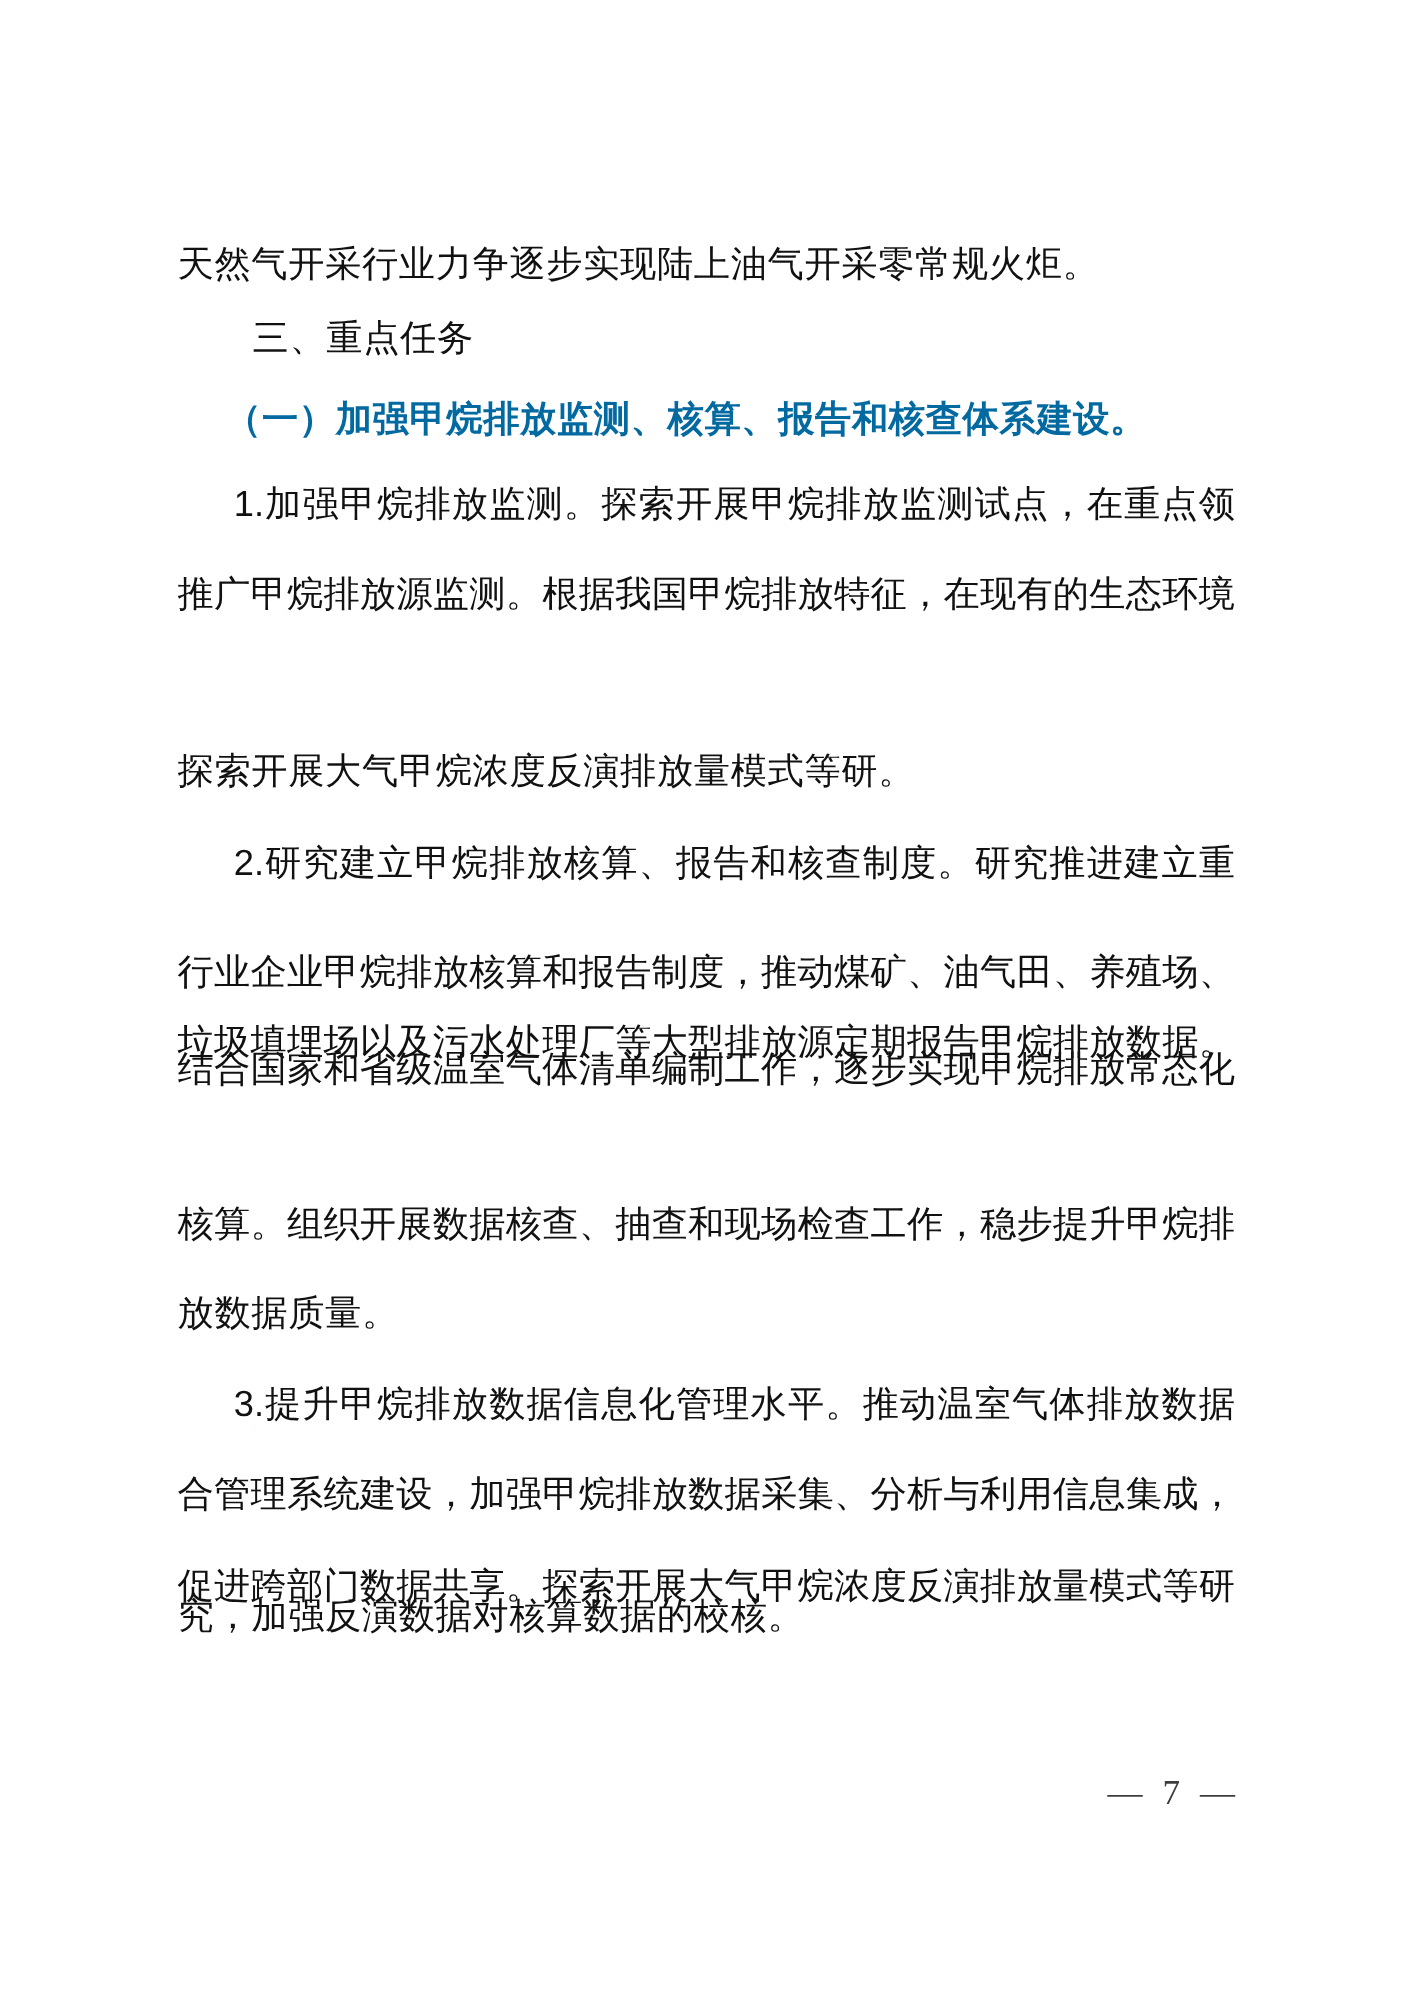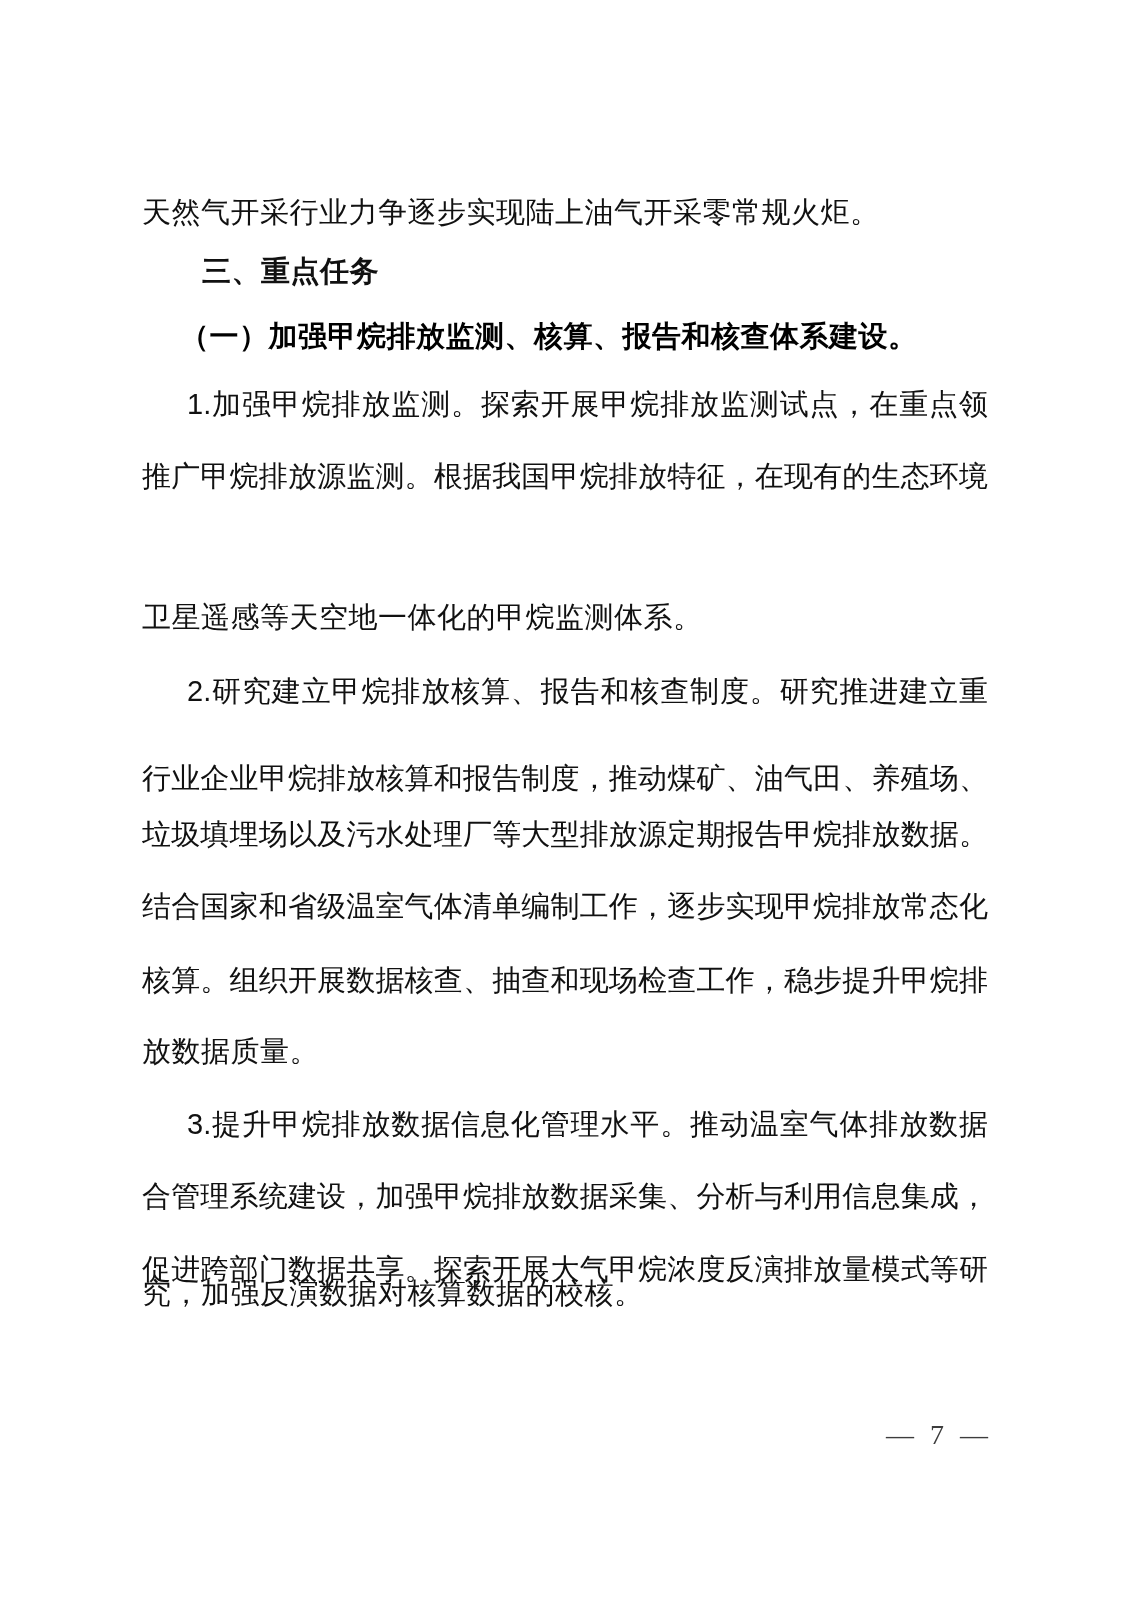--- a/index.html
+++ b/index.html
@@ -37,30 +37,29 @@
   }
   
   .indn {
     padding-left: 45px;
     width: 801px;
   }
   
   .ind2 {
     padding-left: 60px;
     width: 786px;
-    font-weight: bold;
   }
   
   .indp {
     padding-left: 38px;
     width: 808px;
   }
   .bold {
     font-weight: bold;
-    color: #000000;
+    color: #0369a1;
   }
   .footer {
     position: absolute;
     top: 1419px;
     right: 143px;
     font-family: "Liberation Serif", "DejaVu Serif", serif;
     font-size: 28px;
     line-height: 32px;
     color: #3d3d3d;
     word-spacing: 9px;
@@ -73,26 +72,26 @@
 <div class="page">
 
   <div class="ln" style="top:195px">天然气开采行业力争逐步实现陆上油气开采零常规火炬。</div>
 
   <div class="ln ind2" style="top:254px">三、重点任务</div>
 
   <div class="ln indp bold" style="top:319px">（一）加强甲烷排放监测、核算、报告和核查体系建设。</div>
 
   <div class="ln indn jf" style="top:387px">1.加强甲烷排放监测。探索开展甲烷排放监测试点，在重点领域</div>
   <div class="ln jf" style="top:459px">推广甲烷排放源监测。根据我国甲烷排放特征，在现有的生态环境</div>
-  <div class="ln" style="top:600px">卫星遥感等天空地一体化的甲烷监测体系。</div>
+  <div class="ln" style="top:600px">探索开展大气甲烷浓度反演排放量模式等研。</div>
 
   <div class="ln indn jf" style="top:674px">2.研究建立甲烷排放核算、报告和核查制度。研究推进建立重点</div>
   <div class="ln jf" style="top:761px">行业企业甲烷排放核算和报告制度，推动煤矿、油气田、养殖场、</div>
   <div class="ln jf" style="top:817px">垃圾填埋场以及污水处理厂等大型排放源定期报告甲烷排放数据。</div>
-  <div class="ln jf" style="top:889px">结合国家和省级温室气体清单编制工作，逐步实现甲烷排放常态化</div>
+  <div class="ln jf" style="top:839px">结合国家和省级温室气体清单编制工作，逐步实现甲烷排放常态化</div>
   <div class="ln jf" style="top:963px">核算。组织开展数据核查、抽查和现场检查工作，稳步提升甲烷排</div>
   <div class="ln" style="top:1034px">放数据质量。</div>
 
   <div class="ln indn jf" style="top:1107px">3.提升甲烷排放数据信息化管理水平。推动温室气体排放数据综</div>
   <div class="ln jf" style="top:1252px">促进跨部门数据共享。探索开展大气甲烷浓度反演排放量模式等研</div>
   <div class="ln jf" style="top:1179px">合管理系统建设，加强甲烷排放数据采集、分析与利用信息集成，</div>
   <div class="ln" style="top:1276px">究，加强反演数据对核算数据的校核。</div>
 
   <div class="footer">— 7 —</div>
 

